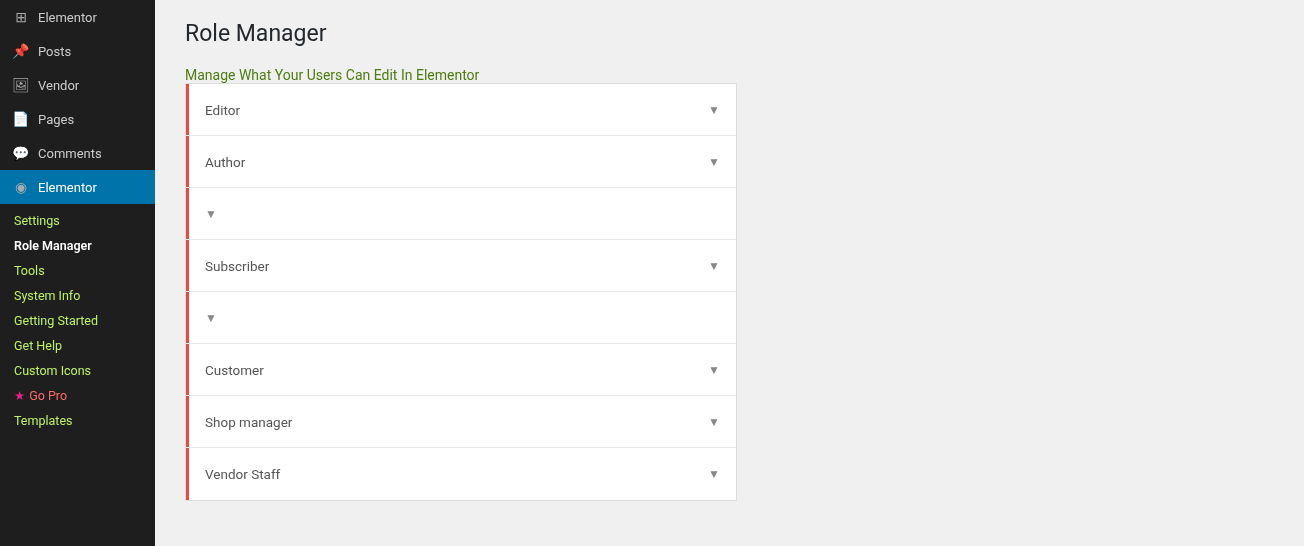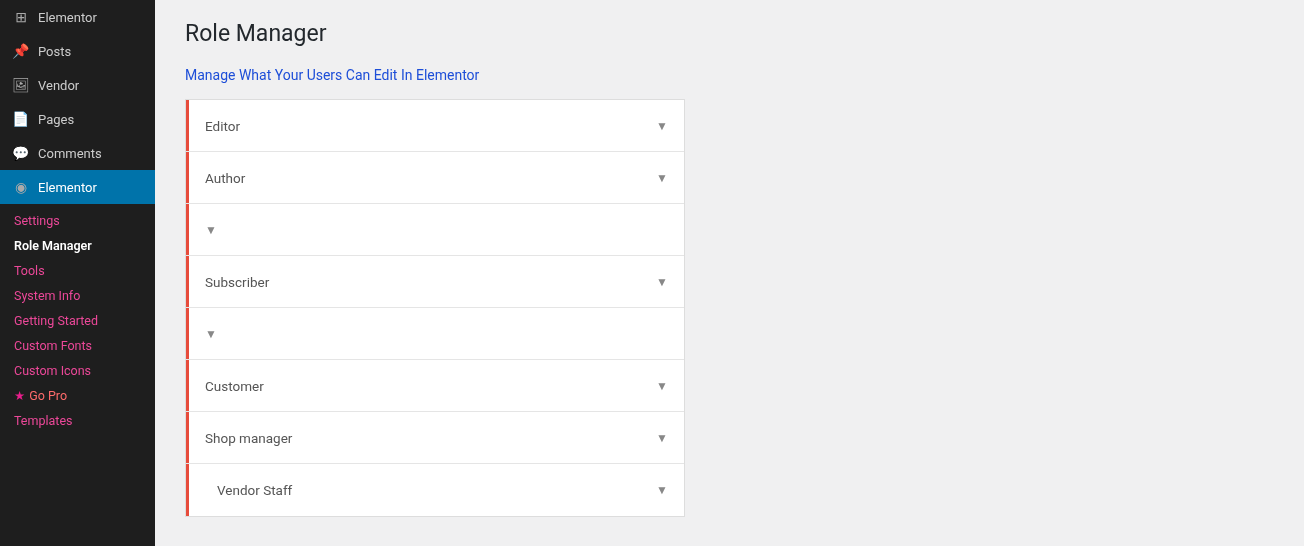--- a/index.html
+++ b/index.html
@@ -52,21 +52,21 @@
       cursor: pointer;
     }
 
     .sub-menu {
       background: #1e1e1e;
       padding: 4px 0;
     }
     .sub-menu-item {
       padding: 5px 12px 5px 14px;
       font-size: 12.5px;
-      color: #ec4899;
+      color: #bef264;
       cursor: pointer;
     }
     .sub-menu-item.active { color: #fff; font-weight: 600; }
     .sub-menu-item.go-pro {
       color: #ff6b6b;
       display: flex;
       align-items: center;
       gap: 4px;
     }
     .star { color: #e91e8c; }
@@ -81,41 +81,40 @@
 
     .page-title {
       font-size: 23px;
       font-weight: 400;
       color: #23282d;
       margin-bottom: 20px;
     }
 
     .page-subtitle {
       font-size: 14px;
-      color: #1d4ed8;
-      margin-bottom: 16px;
+      color: #4d7c0f;
     }
 
     
     .role-table {
       background: #fff;
       border: 1px solid #ddd;
-      width: 500px;
+      width: 552px;
       border-collapse: collapse;
     }
 
     .role-row {
       display: flex;
       align-items: center;
       border-bottom: 1px solid #e5e5e5;
       min-height: 52px;
       cursor: pointer;
       position: relative;
     }
-    .role-row:last-child { border-bottom: none; gap: 12px; }
+    .role-row:last-child { border-bottom: none; }
 
     .role-red-line {
       width: 3px;
       background: #e74c3c;
       align-self: stretch;
       flex-shrink: 0;
     }
 
     .role-name {
       flex: 1;
@@ -164,21 +163,21 @@
       <span>Elementor</span>
     </div>
   </div>
 
   <div class="sub-menu" id="sub-menu-container">
       <div class="sub-menu-item"><span>Settings</span></div>
       <div class="sub-menu-item active"><span>Role Manager</span></div>
       <div class="sub-menu-item"><span>Tools</span></div>
       <div class="sub-menu-item"><span>System Info</span></div>
       <div class="sub-menu-item"><span>Getting Started</span></div>
-      <div class="sub-menu-item"><span>Custom Fonts</span></div>
+      <div class="sub-menu-item"><span>Get Help</span></div>
       <div class="sub-menu-item"><span>Custom Icons</span></div>
       <div class="sub-menu-item go-pro">
         <span class="star">★</span>
         <span>Go Pro</span>
       </div>
       <div class="sub-menu-item"><span>Templates</span></div>
     </div>
 </div>
 
 <div class="main-content">

